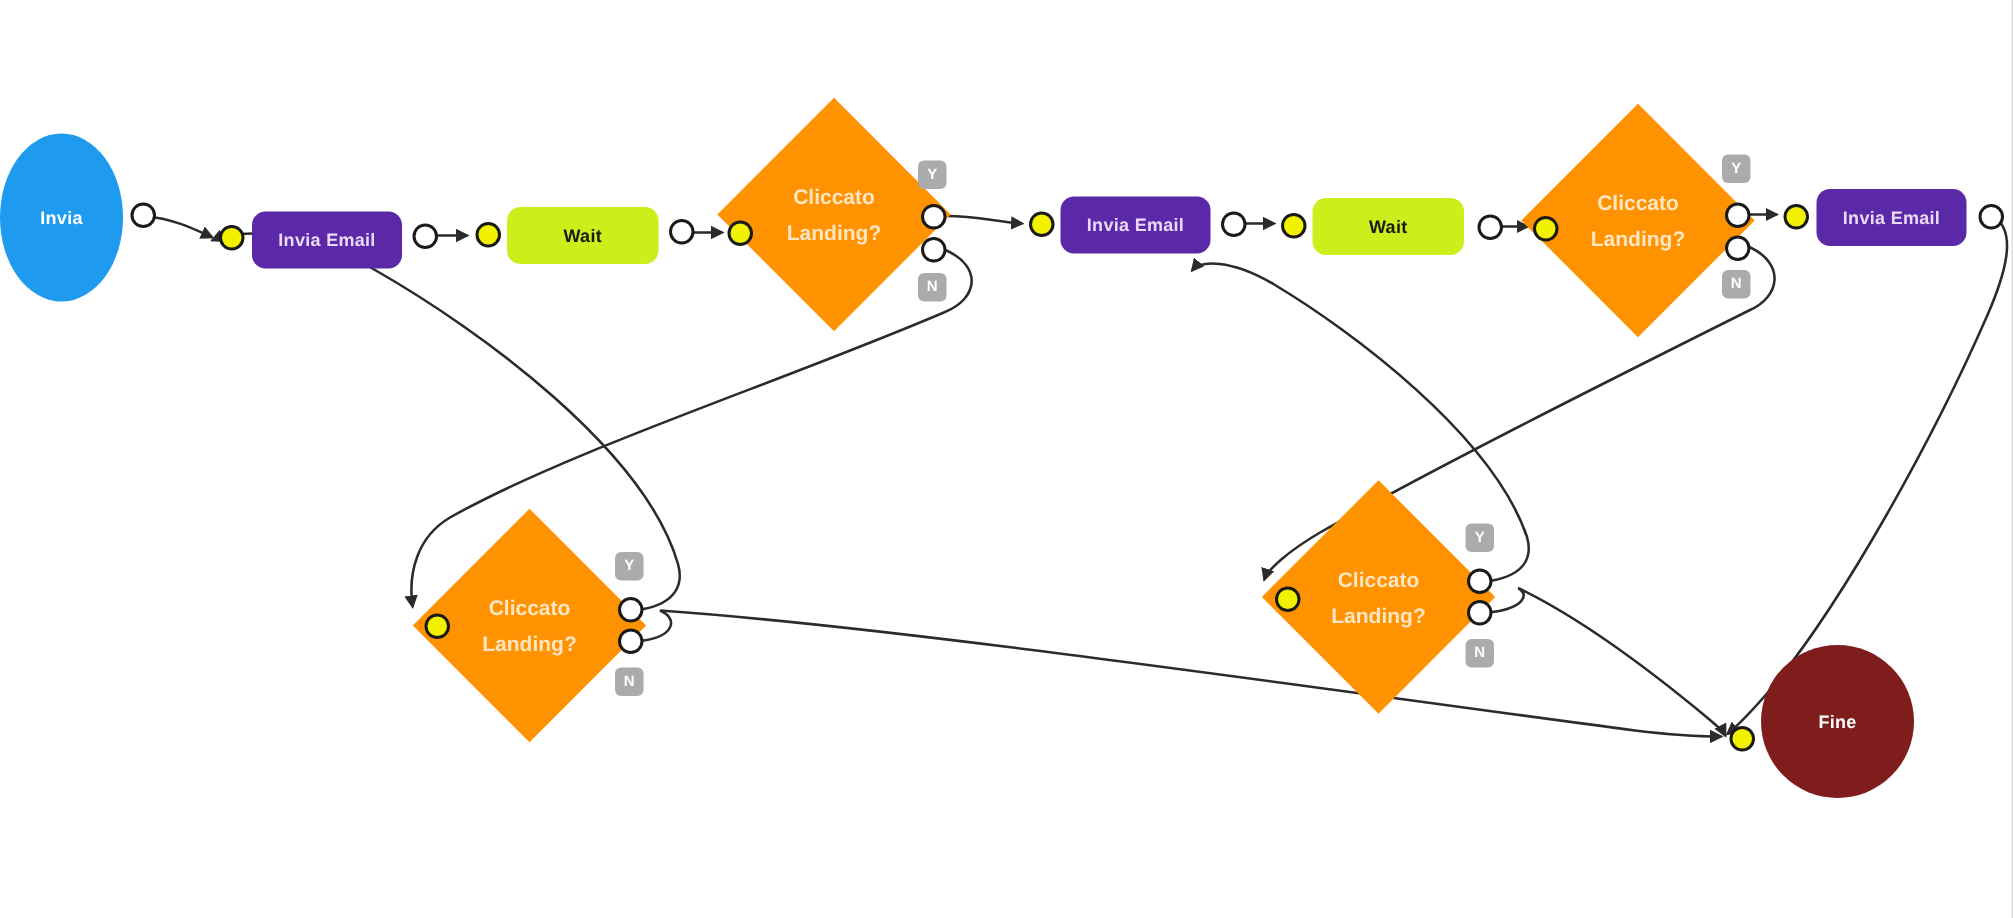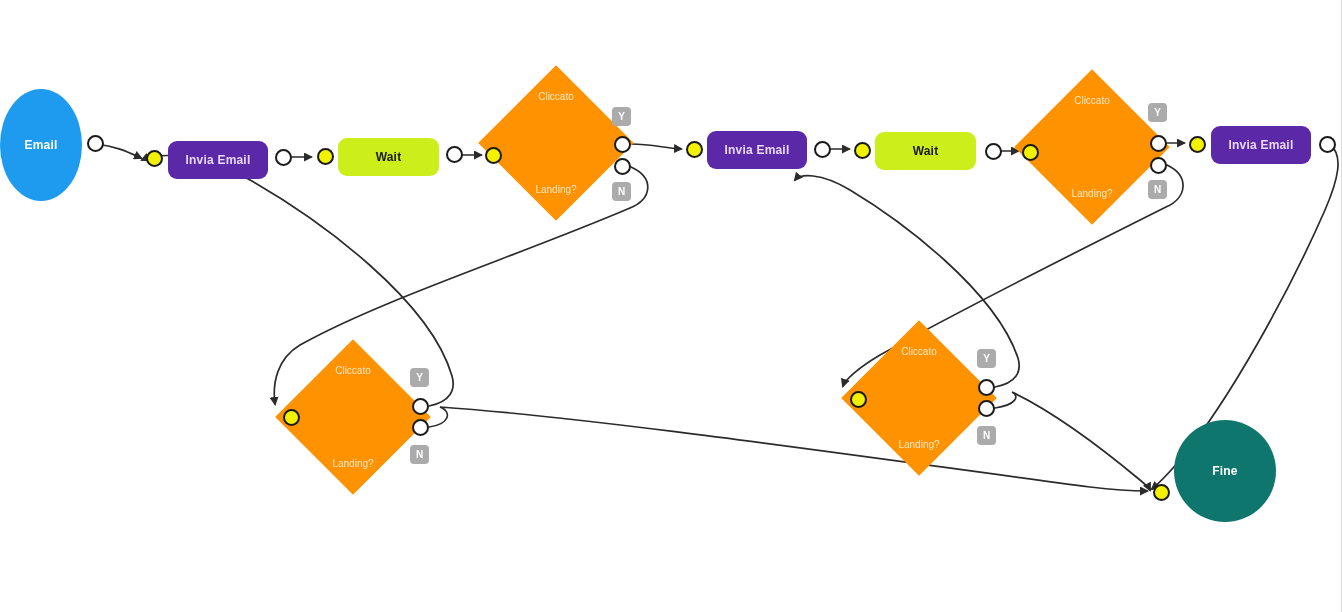--- a/index.html
+++ b/index.html
@@ -75,24 +75,24 @@
     display: block;
   }
   .diamond-label {
     position: absolute;
     left: 0; top: 0;
     width: 100%;
     height: 100%;
     display: flex;
     flex-direction: column;
     align-items: center;
-    justify-content: space-between;
+    justify-content: center;
     color: #FFE6C2;
-    font-weight: normal;
-    font-size: 10px;
+    font-weight: bold;
+    font-size: 14px;
     line-height: 1.75;
     pointer-events: none;
   }
 
   
   .port {
     position: absolute;
     border-radius: 50%;
     box-sizing: border-box;
   }
@@ -147,21 +147,21 @@
         <path d="M 1167 143 C 1175 143 1180 143 1184 143" fill="none" stroke="#2b2b2b" stroke-width="1.7" stroke-linecap="round" marker-end="url(#arrowhead)"></path>
         <path d="M 1167 165 C 1190 176 1187 198 1166 207 C 1080 250 960 310 880 355 C 858 368 845 380 843 386" fill="none" stroke="#2b2b2b" stroke-width="1.7" stroke-linecap="round" marker-end="url(#arrowhead)"></path>
         <path d="M 995 387 C 1016 383 1022 372 1018 358 C 995 290 900 220 850 190 C 820 172 800 174 795 180" fill="none" stroke="#2b2b2b" stroke-width="1.7" stroke-linecap="round" marker-end="url(#arrowhead)"></path>
         <path d="M 995 408 C 1016 405 1020 396 1012 392 C 1060 415 1110 455 1140 480 C 1146 485 1149 488 1150 490" fill="none" stroke="#2b2b2b" stroke-width="1.7" stroke-linecap="round" marker-end="url(#arrowhead)"></path>
         <path d="M 1330 145 C 1344 155 1338 180 1325 210 C 1290 290 1230 400 1180 460 C 1168 474 1158 484 1152 489" fill="none" stroke="#2b2b2b" stroke-width="1.7" stroke-linecap="round" marker-end="url(#arrowhead)"></path>
       </g>
   </svg>
 
   <div id="node-layer">
       <div class="node node-terminal node-start" style="left: 0px; top: 89px; width: 82px; height: 112px; font-size: 12px; background: rgb(30, 155, 239);">
-        <span>Email</span>
+        <span>Invia</span>
       </div>
       <div class="node node-rect node-email" style="left: 168px; top: 141px; width: 100px; height: 38px; font-size: 12px; background: rgb(91, 40, 168); color: rgb(232, 217, 247);">
         <span>Invia Email</span>
       </div>
       <div class="node node-rect node-wait" style="left: 338px; top: 138px; width: 101px; height: 38px; font-size: 12px; background: rgb(204, 238, 26); color: rgb(26, 26, 26);">
         <span>Wait</span>
       </div>
       <div class="diamond-wrap" style="left: 501px; top: 88px; width: 110px; height: 110px;">
         <div class="diamond-shape" style="background: rgb(255, 146, 0);"></div>
         <div class="diamond-label" style="color: rgb(255, 230, 194);">
@@ -192,21 +192,21 @@
           <span>Landing?</span>
         </div>
       </div>
       <div class="diamond-wrap" style="left: 864px; top: 343px; width: 110px; height: 110px;">
         <div class="diamond-shape" style="background: rgb(255, 146, 0);"></div>
         <div class="diamond-label" style="color: rgb(255, 230, 194);">
           <span>Cliccato</span>
           <span>Landing?</span>
         </div>
       </div>
-      <div class="node node-terminal node-end" style="left: 1174px; top: 420px; width: 102px; height: 102px; font-size: 12px; background: #0f766e;">
+      <div class="node node-terminal node-end" style="left: 1174px; top: 430px; width: 102px; height: 102px; font-size: 12px; background: #7f1d1d;">
         <span>Fine</span>
       </div>
     </div>
 
   <div id="badge-layer">
       <div class="branch-badge" style="left: 612px; top: 107px; background: rgb(171, 171, 171); color: rgb(255, 255, 255);">Y</div>
       <div class="branch-badge" style="left: 612px; top: 182px; background: rgb(171, 171, 171); color: rgb(255, 255, 255);">N</div>
       <div class="branch-badge" style="left: 1148px; top: 103px; background: rgb(171, 171, 171); color: rgb(255, 255, 255);">Y</div>
       <div class="branch-badge" style="left: 1148px; top: 180px; background: rgb(171, 171, 171); color: rgb(255, 255, 255);">N</div>
       <div class="branch-badge" style="left: 410px; top: 368px; background: rgb(171, 171, 171); color: rgb(255, 255, 255);">Y</div>

